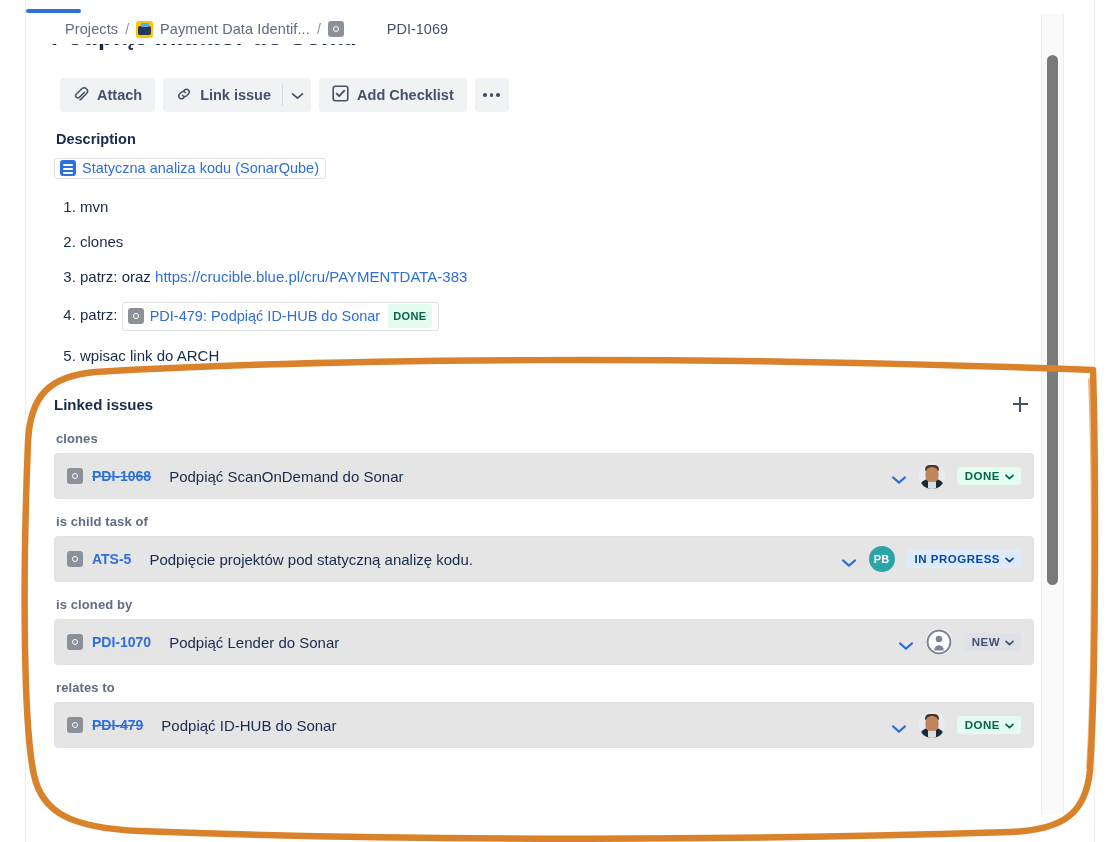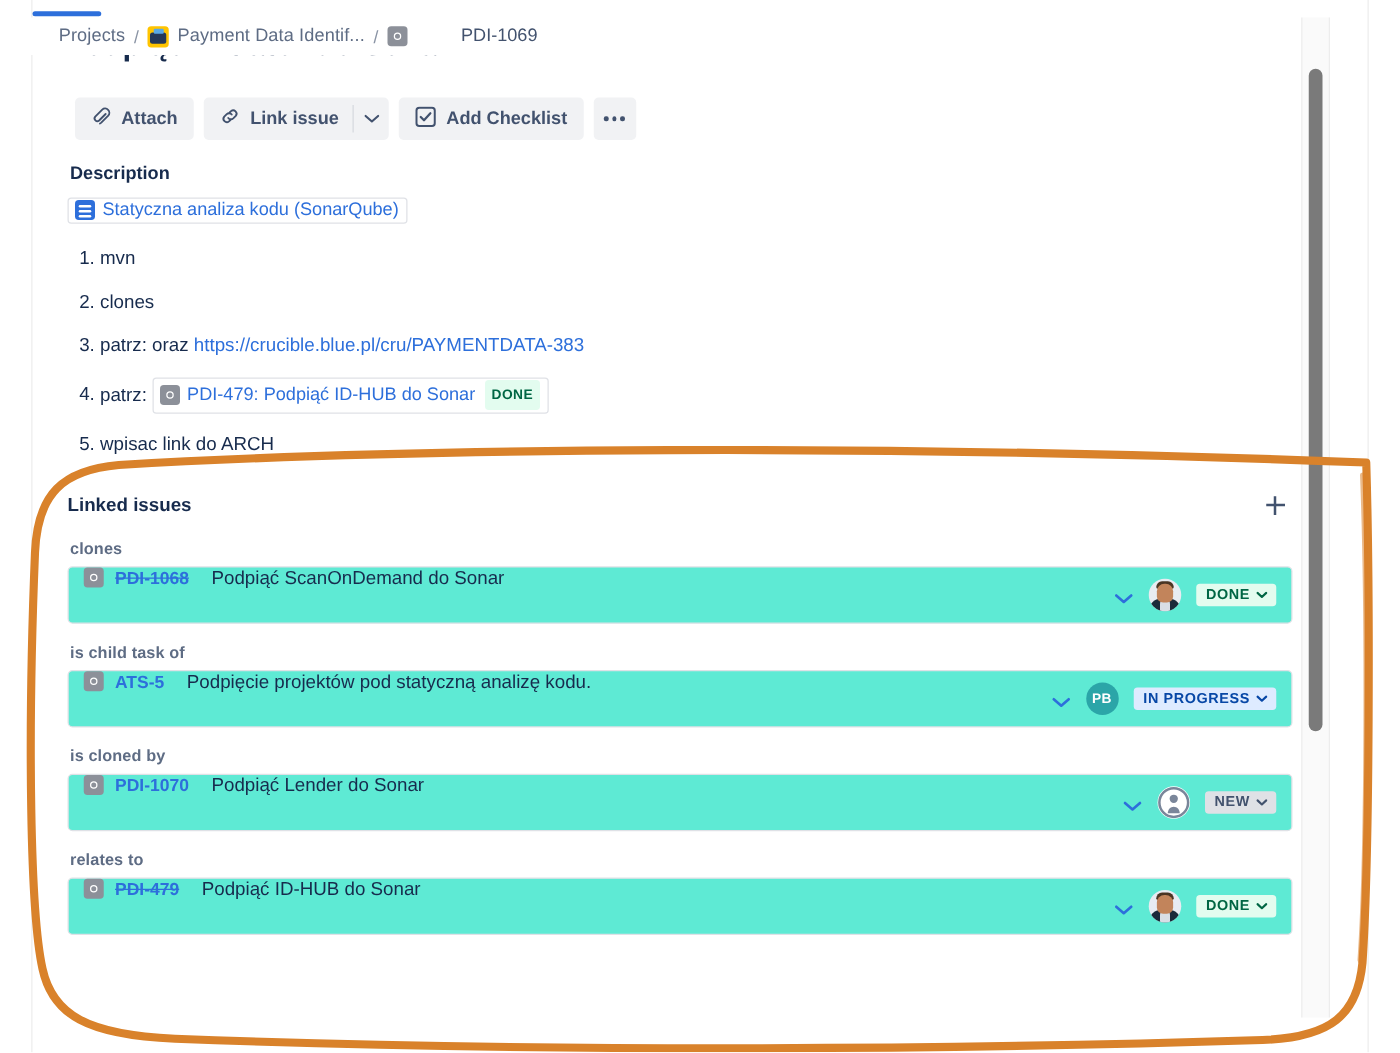--- a/index.html
+++ b/index.html
@@ -22,21 +22,21 @@
     position: absolute;
     left: 26px; top: 9px;
     width: 55px; height: 4px;
     border-radius: 2px;
     background: #2D6FDB;
   }
 
   
   .crumb-bar {
     position: absolute;
-    left: 22px; top: 14px;
+    left: 40px; top: 14px;
     width: 1000px; height: 30px;
     background: #ffffff;
     display: flex;
     align-items: center;
     gap: 7px;
     z-index: 20;
     padding-left: 25px;
   }
   .crumb-link {
     font-size: 14.5px;
@@ -230,23 +230,24 @@
   .plus-btn::before { width:15px; height:1.8px; }
   .plus-btn::after  { width:1.8px; height:15px; }
 
   .group-label {
     font-size: 13px; font-weight: 600; color: #5E6C84;
     margin: 15px 0 7px 2px; letter-spacing: .1px;
   }
   .issue-row {
     border: 1px solid #DFE1E6;
     border-radius: 4px;
-    background: #5eead4;
+    background: #e5e5e5;
     height: 46px;
     display: flex;
+    align-items: center;
     padding: 0 12px 0 12px;
   }
   .row-key {
     font-size: 14px; font-weight: 700; color: #2D6FDB;
     margin-left: 9px; white-space: nowrap;
   }
   .row-key.struck { text-decoration: line-through; }
   .row-summary {
     font-size: 15px; color: #172B4D;
     margin-left: 18px;

